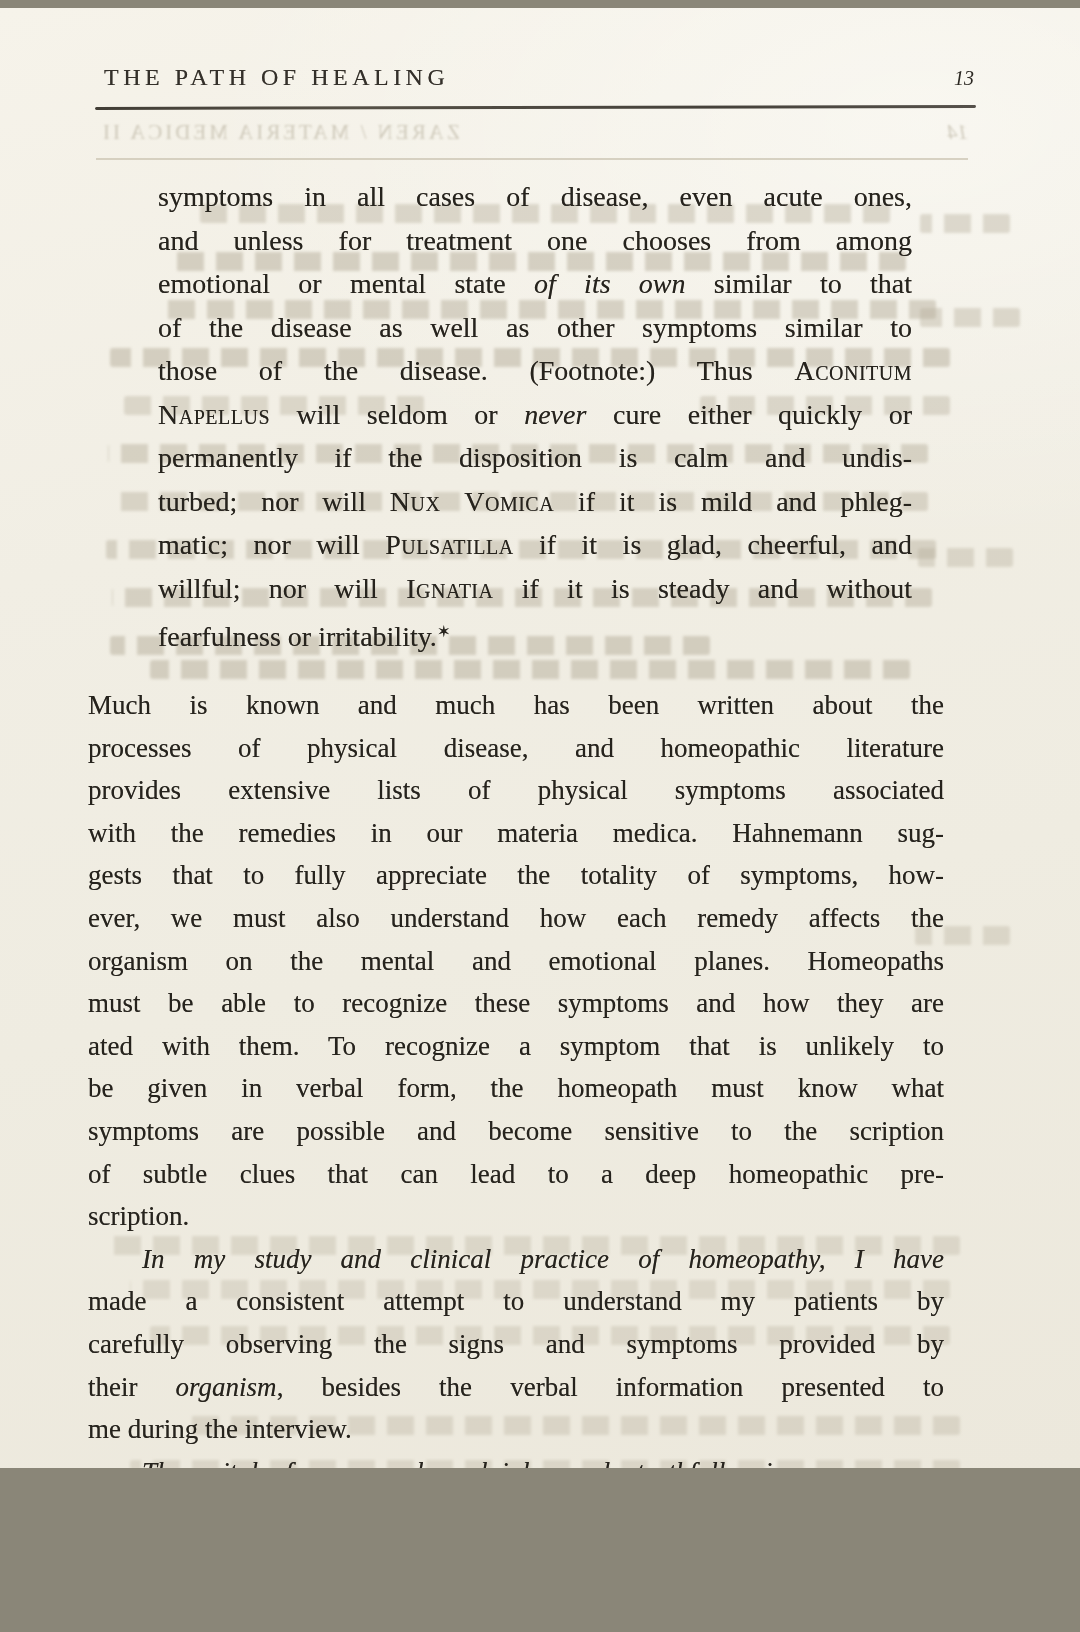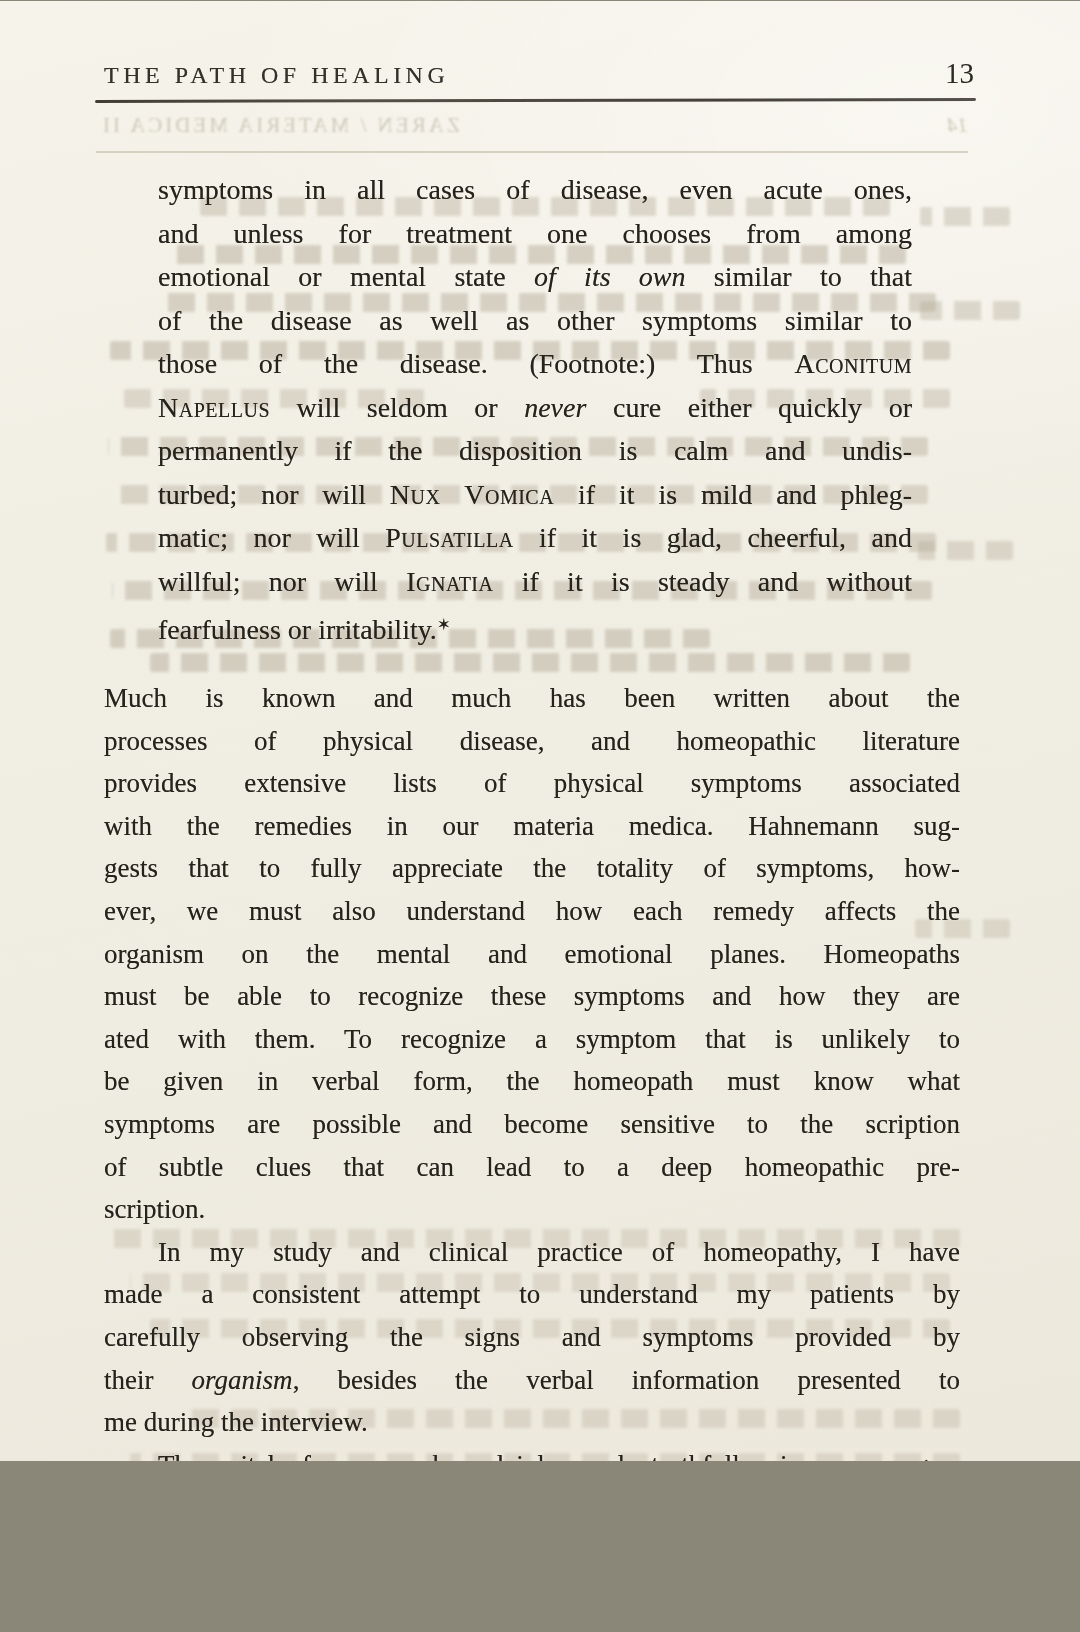--- a/index.html
+++ b/index.html
@@ -1,19 +1,19 @@
 <!DOCTYPE html>
 <html><head>
 <meta charset="utf-8">
 <style>
   html,body{margin:0;padding:0;background:#8a8678;}
   .page{
     position:relative;
     width:1080px;height:1460px;
-    margin:1px auto;
+    margin:8px auto;
     overflow:hidden;
     background:
       radial-gradient(1200px 700px at 85% 8%, rgba(255,255,252,.45), rgba(255,255,252,0) 60%),
       linear-gradient(168deg,#f6f3ea 0%, #f1eee4 34%, #efece1 62%, #ece8dc 100%);
     font-family:"Liberation Serif","DejaVu Serif",serif;
     color:#26231d;
   }
   
   .decor{position:absolute;inset:0;z-index:1;pointer-events:none;}
   .bleed-header{
@@ -36,38 +36,38 @@
   
   .content{position:absolute;inset:0;z-index:2;}
   .header{
     position:absolute;top:56px;left:104px;width:872px;
     display:flex;justify-content:space-between;align-items:baseline;
   }
   .running-title{
     font-size:24px;letter-spacing:4.5px;color:#34302a;
     text-shadow:0 0 .5px rgba(52,48,42,.55);
   }
-  .page-number{font-size:29px;color:#2b2822;padding-right:2px;}
+  .page-number{font-style:italic;font-size:20px;color:#2b2822;padding-right:2px;}
   .rule1{
     position:absolute;top:98px;left:95px;width:881px;height:3px;
     background:linear-gradient(90deg,#413d35,#555046 30%,#45413a 70%,#55504a);
     border-radius:2px;transform:rotate(-.12deg);
   }
   .textblock{position:absolute;text-shadow:0 0 .45px rgba(38,35,29,.55);}
   .quote{top:167px;left:158px;width:754px;font-size:28px;line-height:43.5px;}
-  .bodytext{top:676px;left:104px;width:856px;font-size:27px;line-height:42.6px;}
+  .bodytext{top:676px;left:88px;width:856px;font-size:27px;line-height:42.6px;}
   .para{margin:0;}
   .line{
     white-space:nowrap;
     text-align:justify;
     text-align-last:justify;
     -moz-text-align-last:justify;
   }
   .line.last{text-align-last:left;-moz-text-align-last:left;}
-  .line.indent{padding-left:54px;}
+  .line.indent{padding-left:54px;font-style:italic;}
   .i{font-style:italic;}
   .sc{font-variant:small-caps;letter-spacing:.5px;}
   .star{
     font-family:"DejaVu Sans",sans-serif;
     font-size:.58em;vertical-align:.55em;letter-spacing:0;
   }
   .foot-rule{
     position:absolute;top:1574px;left:176px;width:296px;height:3px;
     background:#403c34;border-radius:2px;transform:rotate(-.5deg);opacity:.9;
   }

